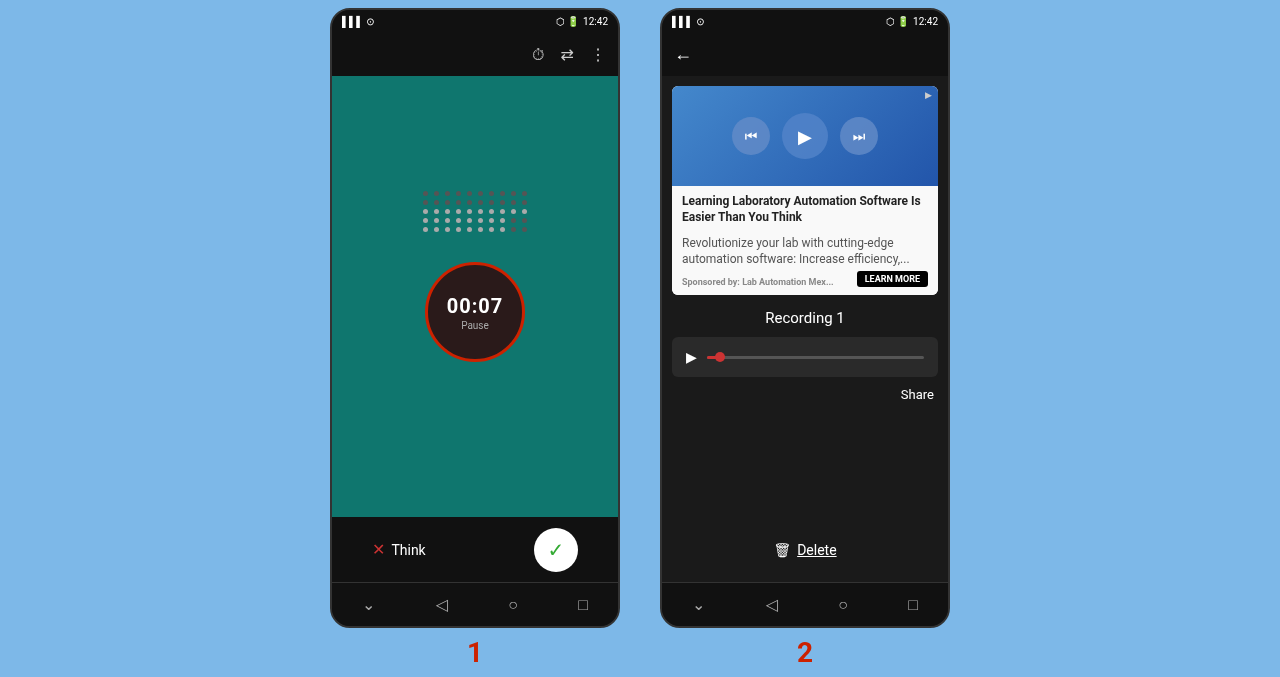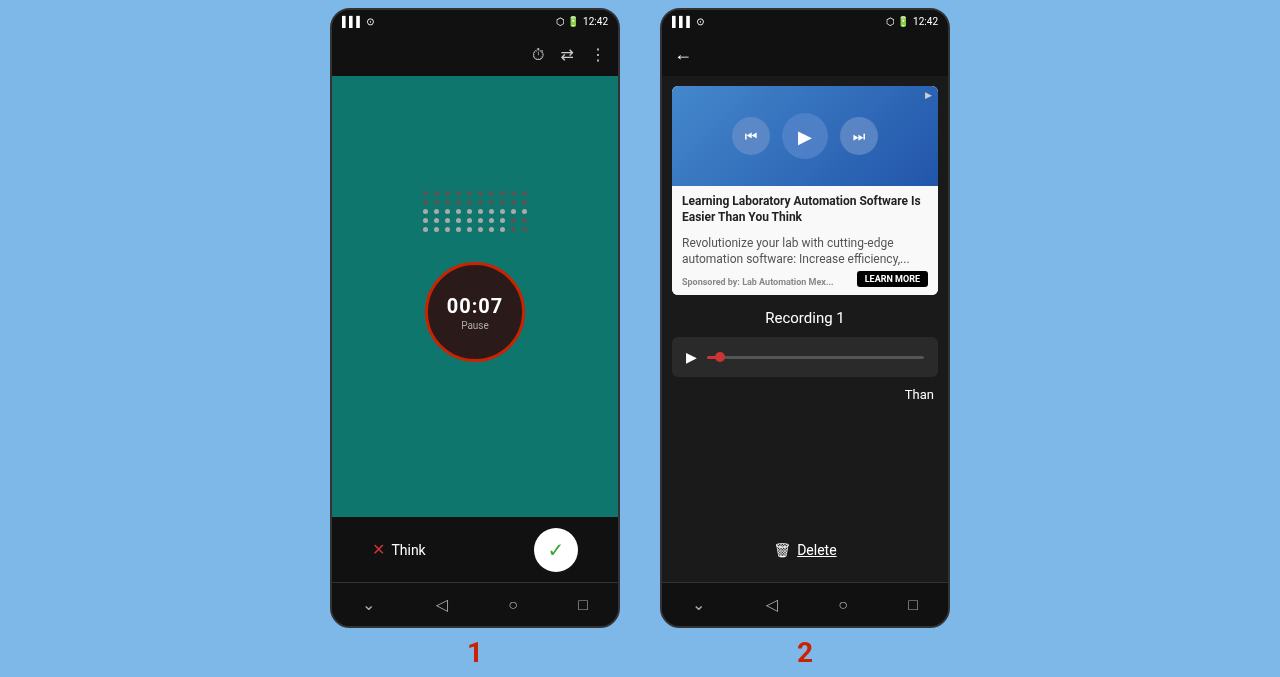--- a/index.html
+++ b/index.html
@@ -561,21 +561,21 @@
 
       <div class="player-bar">
         <span class="play-btn-small">▶</span>
         <div class="progress-track">
           <div class="progress-fill"></div>
           <div class="progress-thumb"></div>
         </div>
       </div>
 
       <div class="share-area">
-        <span class="share-btn">Than</span>
+        <span class="share-btn">Share</span>
       </div>
 
       <div class="delete-area">
         <span class="delete-icon">🗑</span>
         <span class="delete-label">Delete</span>
       </div>
 
     </div>
 
     <div class="nav-bar">

